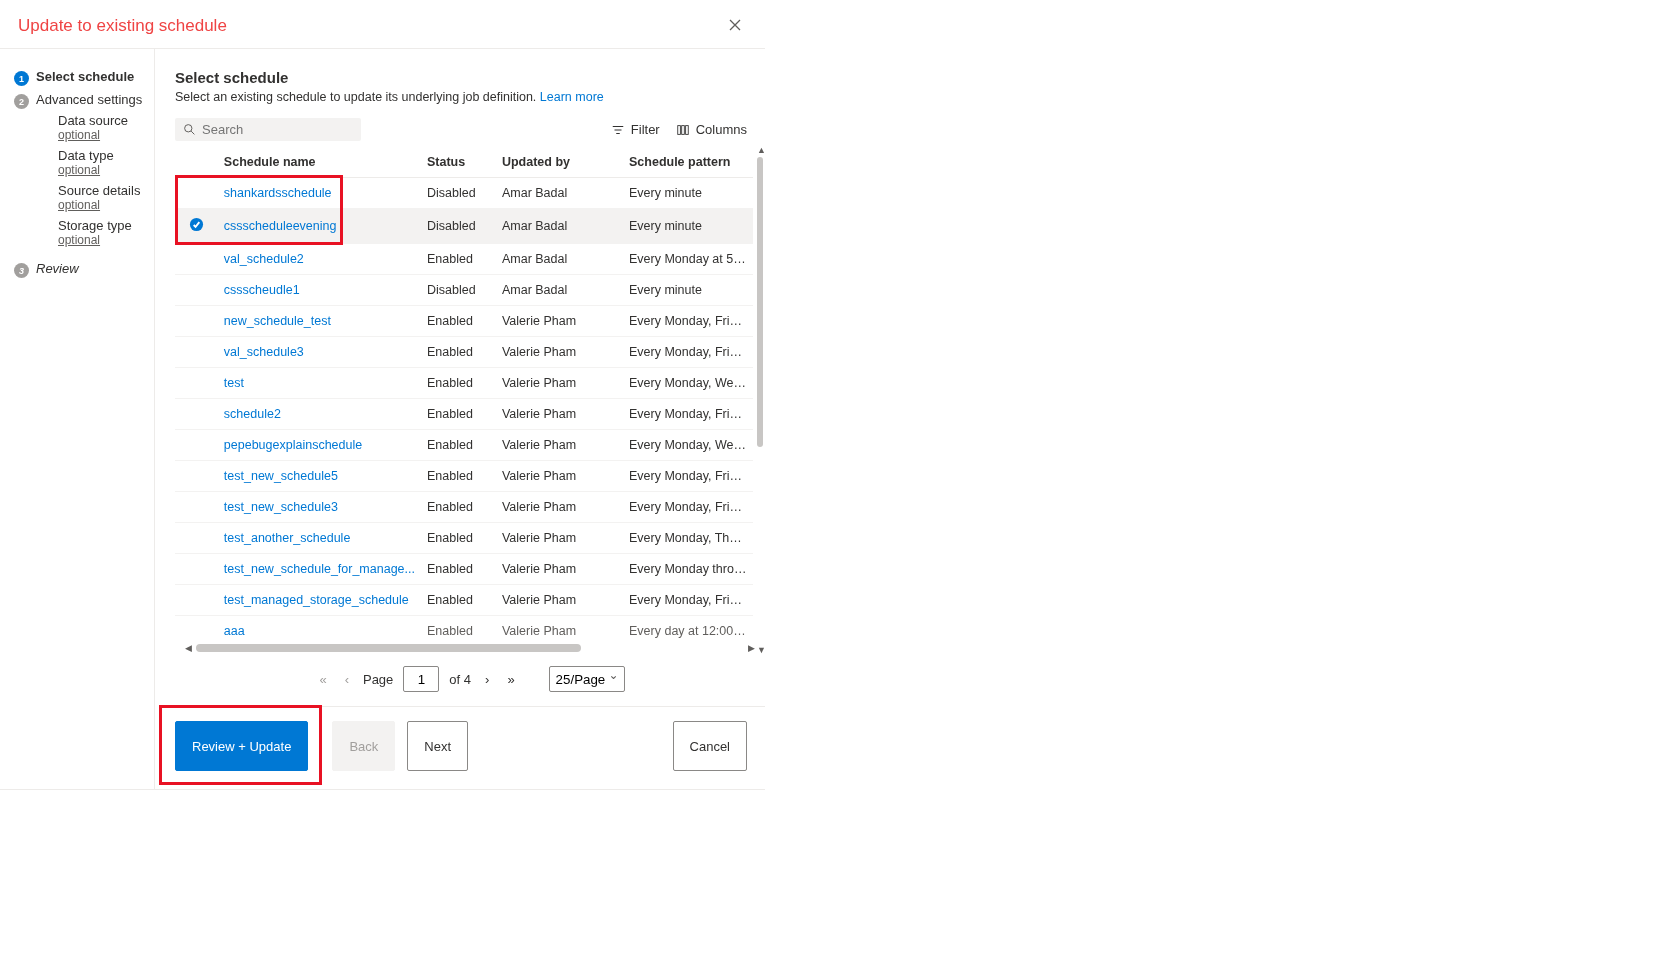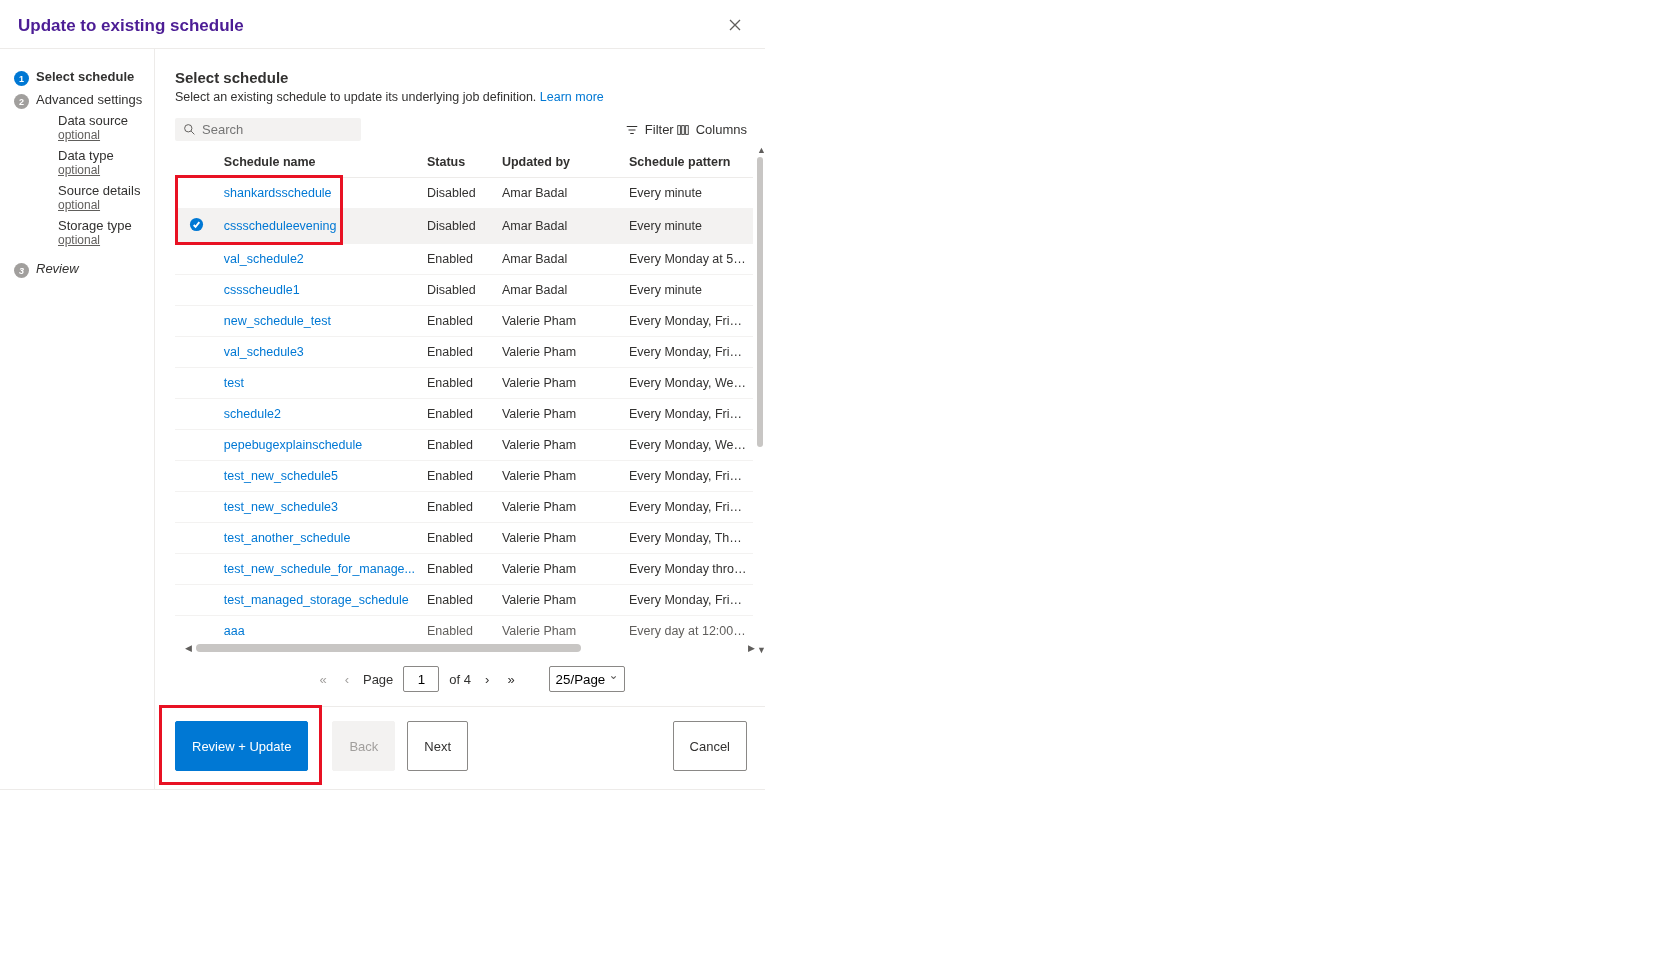--- a/index.html
+++ b/index.html
@@ -14,21 +14,21 @@
   position: relative;
   border-bottom: 1px solid #edebe9;
 }
 .panel-header {
   display: flex;
   align-items: center;
   justify-content: space-between;
   padding: 14px 20px 10px 18px;
   border-bottom: 1px solid #edebe9;
 }
-.panel-title { font-size: 17px; font-weight: 700; color: #4c1d95; }
+.panel-title { font-size: 17px; font-weight: 400; color: #ef4444; }
 .close-btn { cursor: pointer; color: #605e5c; font-size: 14px; background:none; border:none; padding:4px; }
 .body {
   display: flex;
 }
 .sidebar {
   width: 155px;
   padding: 20px 8px 10px 14px;
   border-right: 1px solid #edebe9;
   min-height: 660px;
 }
@@ -69,21 +69,21 @@
   display: flex;
   flex-direction: column;
 }
 .main-title { font-size: 15px; font-weight: 600; margin-bottom: 4px; }
 .main-sub { font-size: 12.5px; color: #323130; margin-bottom: 14px; }
 .main-sub a { color: #0078d4; text-decoration: none; }
 .toolbar { display: flex; align-items: center; justify-content: space-between; margin-bottom: 6px; padding-right: 18px;}
 .search-wrap { background: #f3f2f1; display: flex; align-items: center; padding: 4px 8px; width: 186px; border-radius: 2px;}
 .search-wrap svg { width:13px; height:13px; fill:#605e5c; margin-right:6px;}
 .search-input { border:none; background:transparent; outline:none; font-size:13px; color:#605e5c; width: 120px;}
-.tool-actions { display:flex; gap:2px; align-items:center;}
+.tool-actions { display:flex; gap:16px; align-items:center;}
 .tool-action { display:flex; align-items:center; gap:6px; cursor:pointer; color:#323130; font-size:13px; }
 .tool-action svg { width:14px; height:14px; stroke:#323130; fill:none; }
 
 .table-wrap { position: relative; padding-right: 12px; }
 .table { width: 100%; border-collapse: collapse; }
 .table th { text-align: left; font-weight: 600; font-size: 12.5px; padding: 8px 6px; border-bottom: 1px solid #edebe9; }
 .table td { font-size: 12.5px; padding: 8px 6px; border-bottom: 1px solid #f3f2f1; white-space: nowrap; overflow: hidden; text-overflow: ellipsis; }
 .table tr.selected { background: #f3f2f1; }
 .table tr.last-partial td { border-bottom: none; padding-bottom: 0; height: 18px; vertical-align: top; overflow: hidden; color:#605e5c;}
 .sel-col { width: 44px; text-align: center; }

